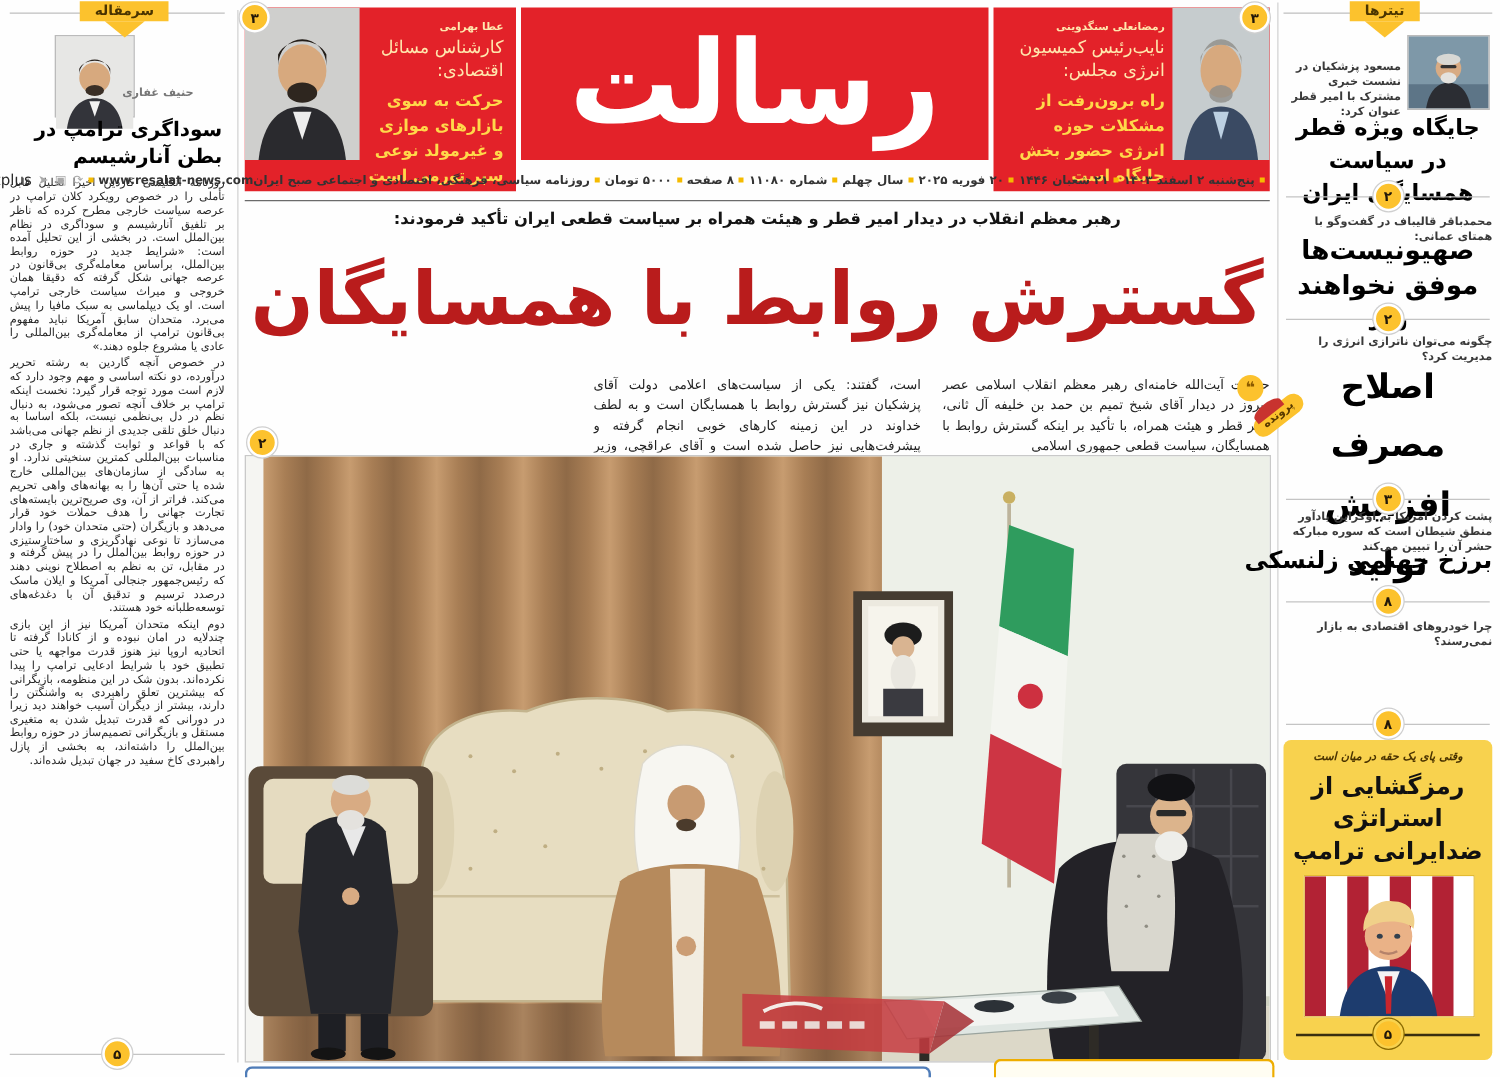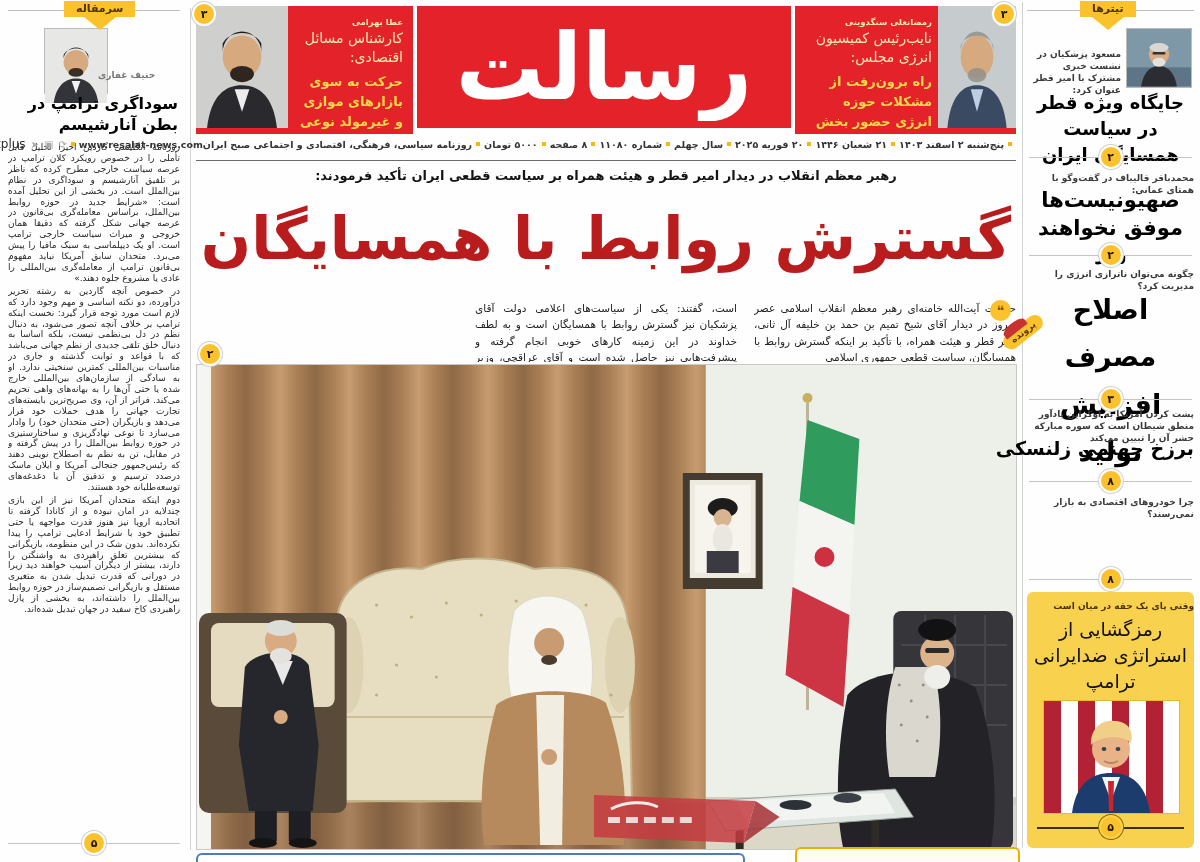--- a/index.html
+++ b/index.html
@@ -19,21 +19,21 @@
   
   .badge{display:flex;align-items:center;justify-content:center;width:20px;height:20px;
        border-radius:50%;background:#fcc22d;border:2px solid #fff;box-shadow:0 0 0 1px #cfcfcf;
        color:#22180a;font-weight:bold;font-size:11px;z-index:2;}
 
   
   .divrow{position:absolute;display:flex;align-items:center;justify-content:center;}
   .divrow .line{position:absolute;left:2px;right:2px;top:50%;height:1px;background:#c4c4c4;}
 
   
-  .banner{position:absolute;top:6px;height:128px;background:#e32229;overflow:hidden;}
+  .banner{position:absolute;top:6px;height:147px;background:#e32229;overflow:hidden;}
   .banner .btxt{position:absolute;top:10px;text-align:right;}
   .banner .bname{color:#ffe8ae;font-size:8.5px;font-weight:bold;line-height:1.5;}
   .banner .brole{color:#ffe8ae;font-size:14px;line-height:1.4;margin-bottom:4px;}
   .banner .bquote{color:#ffd94a;font-size:13px;font-weight:bold;line-height:1.55;}
   .masthead{position:absolute;top:6px;left:417px;width:374px;height:122px;background:#e32229;
        display:flex;align-items:center;justify-content:center;}
   .logo{color:#fff;font-size:88px;font-weight:bold;line-height:1;transform:scaleY(1.05);}
 
   
   .dateline{position:absolute;left:196px;top:133px;width:820px;height:22px;display:flex;
@@ -80,23 +80,23 @@
   .sb-kicker{position:absolute;left:1027px;width:167px;text-align:right;font-size:9px;
        font-weight:bold;color:#3a3a3a;line-height:1.35;}
   .sb-head{position:absolute;left:1027px;width:167px;text-align:center;font-weight:bold;color:#000;}
   .sb-photo{position:absolute;left:1126px;top:28px;width:64px;height:58px;border:1px solid #bbb;background:#ddd;}
   .parvandeh{position:absolute;left:1000px;top:324px;transform:rotate(-38deg);background:#fcc22d;
        border-radius:12px;padding:3px 9px;font-size:9px;font-weight:bold;color:#5a3b00;z-index:4;}
   .parvandeh::before{content:"";position:absolute;left:6px;top:-6px;width:26px;height:10px;
        background:#c8332f;border-radius:50% 50% 0 0;z-index:-1;}
   .trumpbox{position:absolute;left:1027px;top:592px;width:167px;height:256px;background:#f8d24e;
        border-radius:6px;}
-  .tb-kicker{position:absolute;left:0;top:9px;width:100%;font-size:9px;font-weight:bold;color:#4a3300;}
+  .tb-kicker{position:absolute;left:0;top:9px;width:100%;text-align:center;font-size:9px;font-weight:bold;color:#4a3300;font-style:italic;}
   .tb-title{position:absolute;left:0;top:24px;width:100%;text-align:center;font-size:19px;
-       font-weight:normal;color:#111;line-height:1.38;}
+       font-weight:bold;color:#111;line-height:1.38;}
   .tb-photo{position:absolute;left:16px;top:108px;width:135px;height:112px;border:1px solid #e3ba33;background:#fff;}
   .tb-foot{position:absolute;left:10px;right:10px;top:224px;height:22px;display:flex;align-items:center;justify-content:center;}
   .tb-foot .line{position:absolute;left:0;right:0;top:50%;height:2px;background:#3a2f10;}
   .ed-foot{position:absolute;left:8px;top:832px;width:172px;height:22px;display:flex;
        align-items:center;justify-content:center;}
   .ed-foot .line{position:absolute;left:0;right:0;top:50%;height:1px;background:#c4c4c4;}
 </style>
 </head>
 <body>
 

